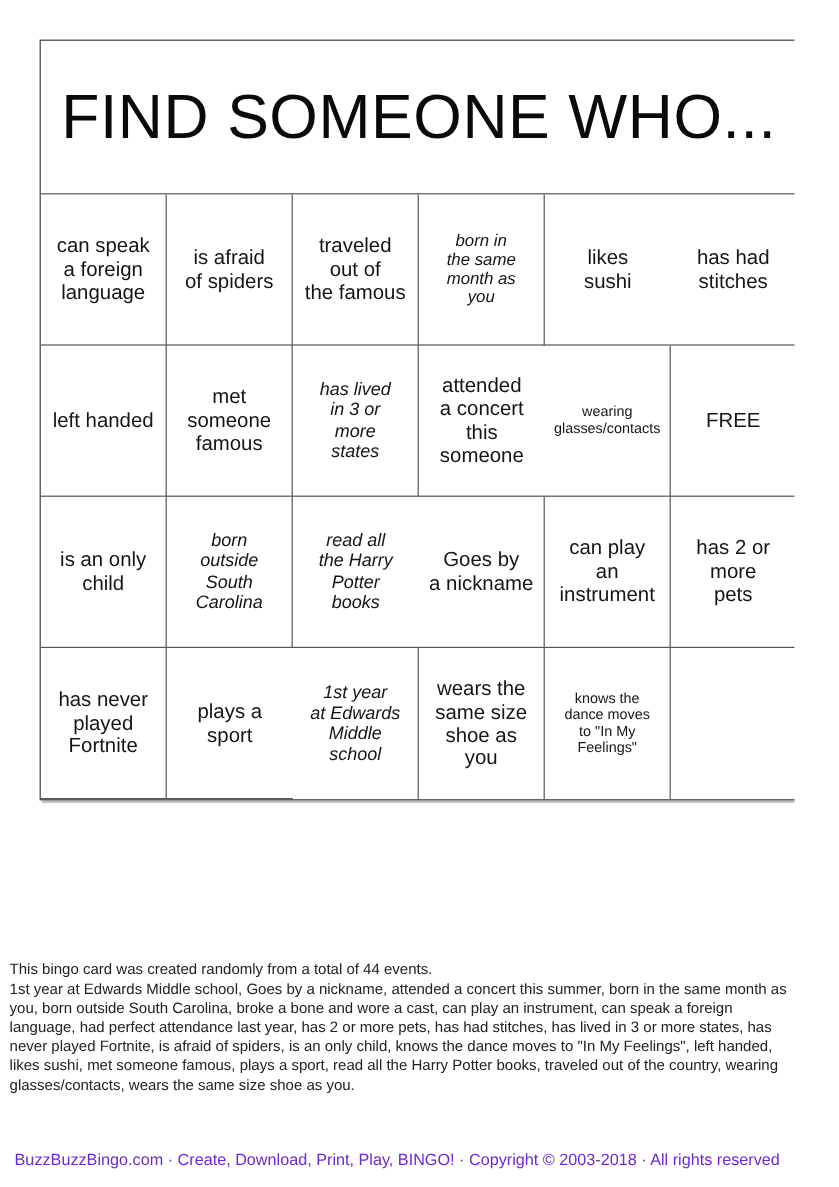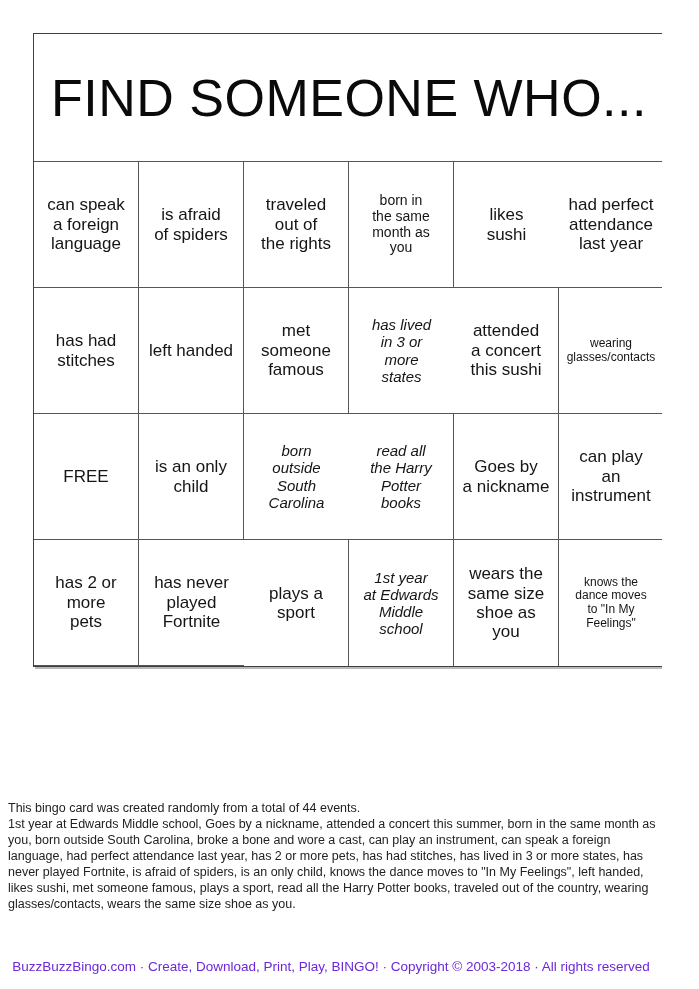--- a/index.html
+++ b/index.html
@@ -51,21 +51,21 @@
     text-align: center;
     white-space: pre-line;
     padding: 3px;
     font-size: 17px;
     line-height: 1.14;
     color: #151515;
   }
   .cell:nth-child(5n) { border-right: none; }
   .cell:nth-child(n+21) { border-bottom: none; }
   .cell.size-sm  { font-size: 15px; font-style: italic; }
-  .cell.size-xs  { font-size: 14px; }
+  .cell.size-xs  { font-size: 14px; font-style: italic; }
   .cell.size-xxs { font-size: 12px; }
   .notes {
     position: absolute;
     left: 8px;
     right: 6px;
     top: 800px;
     font-size: 12.5px;
     line-height: 16px;
     color: #222;
   }
@@ -90,43 +90,40 @@
     </div>
     <div class="grid">
 
     <div class="cell size-md">can speak
 a foreign
 language</div>
         <div class="cell size-md">is afraid
 of spiders</div>
         <div class="cell size-md">traveled
 out of
-the rights</div>
+the famous</div>
         <div class="cell size-xs">born in
 the same
 month as
 you</div>
         <div class="cell size-md">likes
 sushi</div>
-        <div class="cell size-md">had perfect
-attendance
-last year</div>
         <div class="cell size-md">has had
 stitches</div>
         <div class="cell size-md">left handed</div>
         <div class="cell size-md">met
 someone
 famous</div>
         <div class="cell size-sm">has lived
 in 3 or
 more
 states</div>
         <div class="cell size-md">attended
 a concert
-this sushi</div>
+this someone</div>
         <div class="cell size-xxs">wearing
 glasses/contacts</div>
         <div class="cell size-md">FREE</div>
         <div class="cell size-md">is an only
 child</div>
         <div class="cell size-sm">born
 outside
 South
 Carolina</div>
         <div class="cell size-sm">read all

